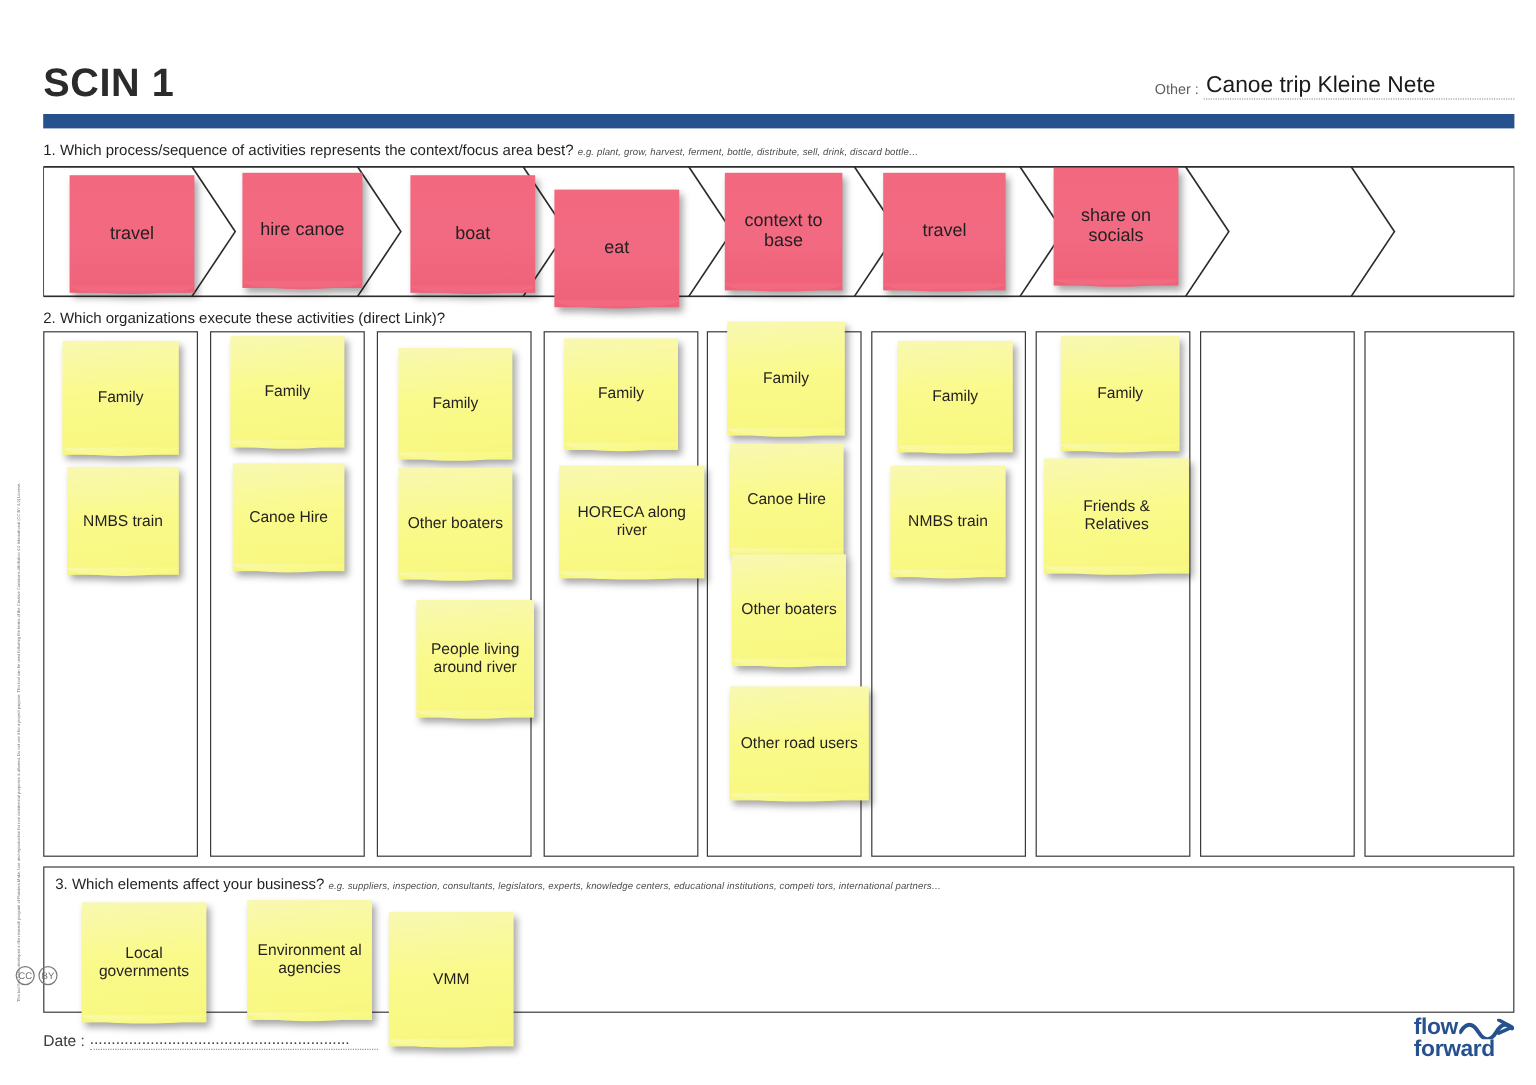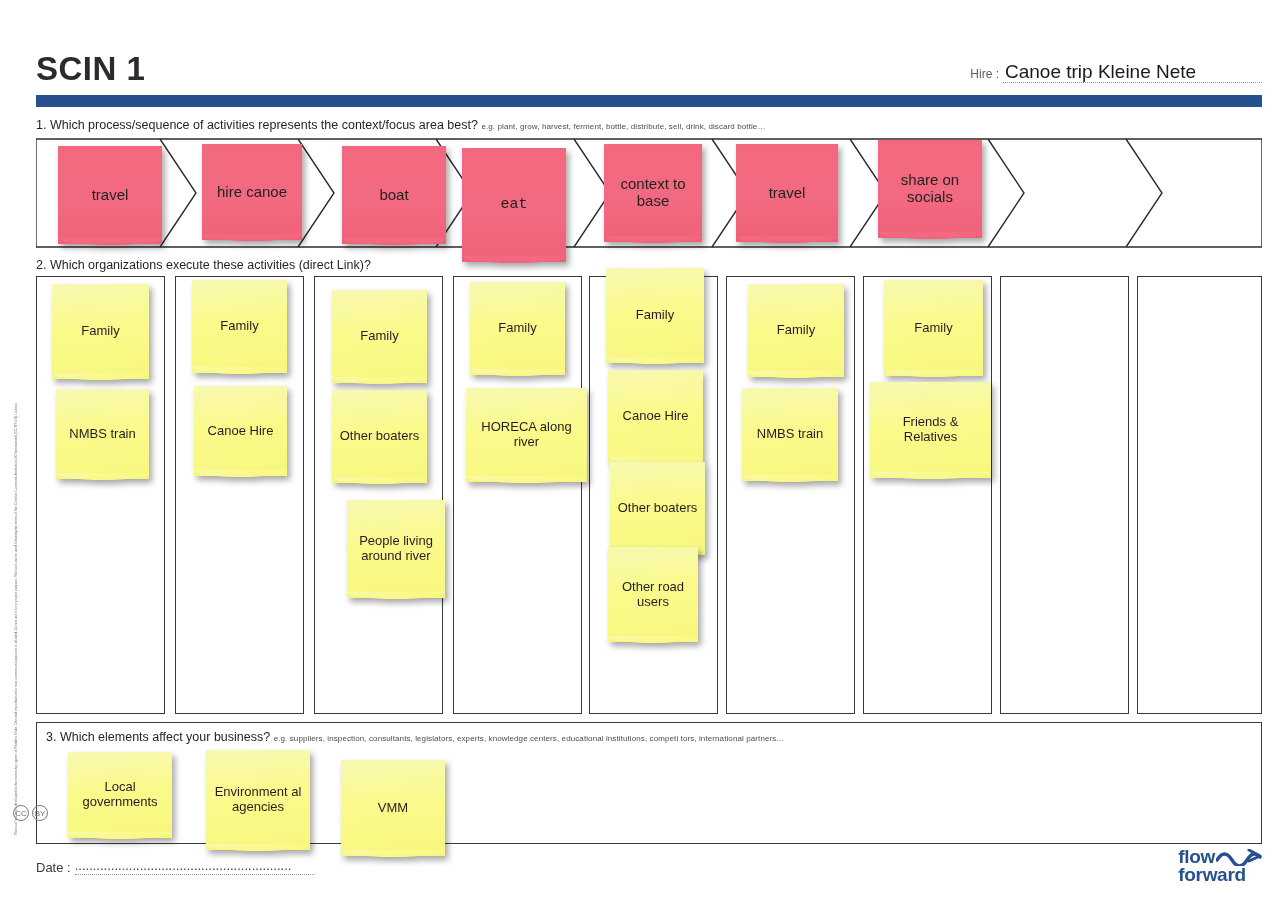--- a/index.html
+++ b/index.html
@@ -34,21 +34,21 @@
     position:absolute;left:36px;top:95px;width:1226px;height:12px;
     background:#27518e;
   }
 
   
   .q-label{
     position:absolute;
     font-size:12.5px;color:#231f20;white-space:nowrap;
   }
   .q-label .hint{
-    font-size:8px;color:#4d4d4d;letter-spacing:.1px;
+    font-size:8px;color:#4d4d4d;letter-spacing:.1px;font-style:italic;
   }
 
   
   .chev-band{
     position:absolute;left:36px;top:138px;width:1226px;height:110px;
   }
   .chev-band svg{position:absolute;left:0;top:0;}
 
   
   .note{
@@ -134,21 +134,21 @@
   }
 </style>
 </head>
 <body>
 
 <div class="page">
 
   <div class="title">SCIN 1</div>
 
   <div class="name-wrap">
-    <div class="name-label">Hire :</div>
+    <div class="name-label">Other :</div>
     <div class="name-value">Canoe trip Kleine Nete</div>
   </div>
 
   <div class="blue-bar"></div>
 
   <div class="q-label" style="left:36px;top:118px;">
     <span>1. Which process/sequence of activities represents the context/focus area best?</span>
     <span class="hint">e.g. plant, grow, harvest, ferment, bottle, distribute, sell, drink, discard bottle…</span>
   </div>
 
@@ -163,21 +163,21 @@
         <path d="M676 1 L712 55 L676 109"></path>
         <path d="M814 1 L850 55 L814 109"></path>
         <path d="M952 1 L988 55 L952 109"></path>
         <path d="M1090 1 L1126 55 L1090 109"></path>
       </g>
     </svg>
 
     <div class="note pink" style="left:22px;top:8px;width:104px;height:98px;">travel</div>
     <div class="note pink" style="left:166px;top:6px;width:100px;height:96px;">hire canoe</div>
     <div class="note pink" style="left:306px;top:8px;width:104px;height:98px;">boat</div>
-    <div class="note pink" style="left:426px;top:10px;width:104px;height:114px;font-family:Liberation Mono, monospace;">eat</div>
+    <div class="note pink" style="left:426px;top:20px;width:104px;height:98px;">eat</div>
     <div class="note pink" style="left:568px;top:6px;width:98px;height:98px;">context to base</div>
     <div class="note pink" style="left:700px;top:6px;width:102px;height:98px;">travel</div>
     <div class="note pink" style="left:842px;top:2px;width:104px;height:98px;">share on socials</div>
   </div>
 
   <div class="q-label" style="left:36px;top:258px;">
     <span>2. Which organizations execute  these activities (direct Link)?</span>
     <span class="hint"></span>
   </div>
 
@@ -204,40 +204,40 @@
     <div class="note yellow" style="left:296px;top:14px;width:95px;height:93px;">Family</div>
     <div class="note yellow" style="left:296px;top:114px;width:95px;height:93px;">Other boaters</div>
     <div class="note yellow" style="left:311px;top:224px;width:98px;height:98px;">People living around river</div>
 
     <div class="note yellow" style="left:434px;top:6px;width:95px;height:93px;">Family</div>
     <div class="note yellow" style="left:430px;top:112px;width:121px;height:94px;">HORECA along river</div>
 
     <div class="note yellow" style="left:570px;top:-8px;width:98px;height:95px;">Family</div>
     <div class="note yellow" style="left:572px;top:94px;width:95px;height:93px;">Canoe Hire</div>
     <div class="note yellow" style="left:574px;top:186px;width:95px;height:93px;">Other boaters</div>
-    <div class="note yellow" style="left:572px;top:271px;width:90px;height:95px;">Other road users</div>
+    <div class="note yellow" style="left:572px;top:296px;width:116px;height:95px;">Other road users</div>
 
     <div class="note yellow" style="left:712px;top:8px;width:96px;height:93px;">Family</div>
     <div class="note yellow" style="left:706px;top:112px;width:96px;height:93px;">NMBS train</div>
 
     <div class="note yellow" style="left:848px;top:4px;width:99px;height:96px;">Family</div>
     <div class="note yellow" style="left:817px;top:106px;width:121px;height:96px;margin-left:17px;">Friends &amp; Relatives</div>
   </div>
 
   <div class="sec3"></div>
 
   <div class="q-label" style="left:46px;top:730px;">
     <span>3. Which elements affect your business?</span>
     <span class="hint">e.g. suppliers, inspection, consultants, legislators, experts, knowledge centers, educational institutions, competi tors, international partners…</span>
   </div>
 
   <div class="sec3-notes">
-    <div class="note yellow" style="left:32px;top:30px;width:104px;height:86px;">Local governments</div>
+    <div class="note yellow" style="left:32px;top:30px;width:104px;height:100px;">Local governments</div>
     <div class="note yellow" style="left:170px;top:28px;width:104px;height:100px;">Environment al agencies</div>
-    <div class="note yellow" style="left:288px;top:38px;width:104px;height:96px;margin-left:17px;">VMM</div>
+    <div class="note yellow" style="left:288px;top:38px;width:104px;height:112px;">VMM</div>
   </div>
 
   <div class="date-wrap">
     <div class="date-label">Date :</div>
     <div class="date-value">............................................................</div>
   </div>
 
   <div class="logo">
     <div class="l1">
       <span>flow</span>

